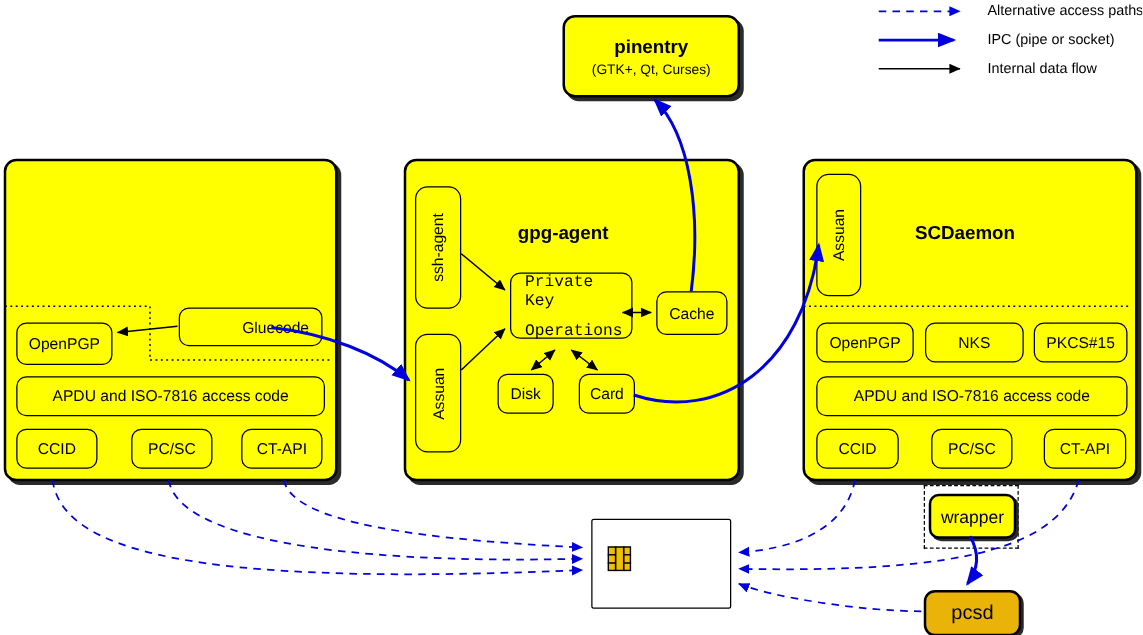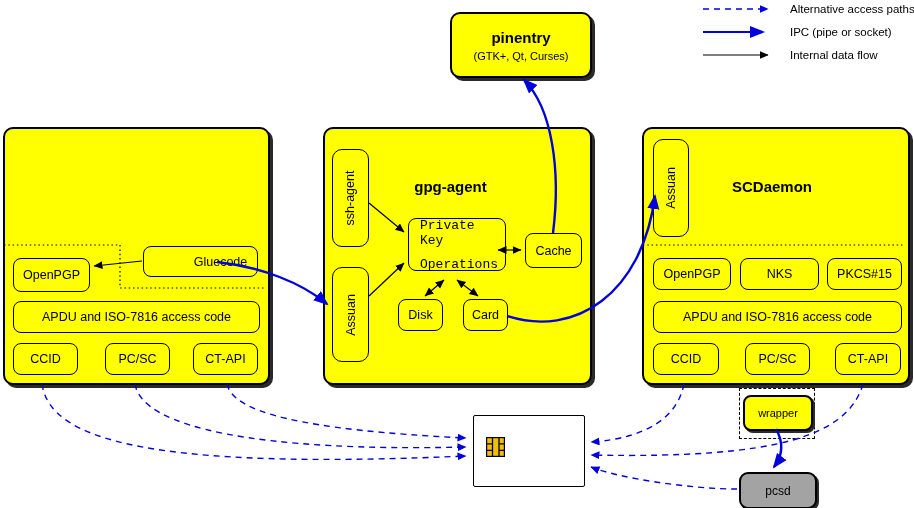--- a/index.html
+++ b/index.html
@@ -20,24 +20,24 @@
   .pin .s{font-size:11px;}
   .pko{flex-direction:column;align-items:flex-start;justify-content:center;
        gap:9px;padding-left:11px;font-size:13px;}
   .smartcard{position:absolute;left:473px;top:415px;width:110px;height:70px;background:#fff;
              border:1.5px solid #000;border-radius:2px;}
   .chip{position:absolute;left:12px;top:21px;}
   .dashed-rect{position:absolute;left:739px;top:388px;width:74px;height:49px;
                border:1.5px dashed #000;}
   .wrapper-box{position:absolute;left:743px;top:395px;width:66px;height:32px;background:#ffff00;
                border:2px solid #000;border-radius:8px;display:flex;align-items:center;
-               justify-content:center;font-size:11px;box-shadow:2px 2px 0 #2a2a2a;}
-  .pcsd-box{position:absolute;left:739px;top:472px;width:74px;height:33px;background:#a3a3a3;
+               justify-content:center;font-size:14px;box-shadow:2px 2px 0 #2a2a2a;}
+  .pcsd-box{position:absolute;left:739px;top:472px;width:74px;height:33px;background:#eab308;
             border:2.5px solid #000;border-radius:9px;display:flex;align-items:center;
-            justify-content:center;font-size:12px;box-shadow:2px 2px 0 #2a2a2a;}
+            justify-content:center;font-size:16px;box-shadow:2px 2px 0 #2a2a2a;}
   .legend-label{position:absolute;left:790px;font-size:11.5px;white-space:nowrap;}
   svg.overlay{position:absolute;left:0;top:0;pointer-events:none;}
 </style>
 </head>
 <body>
 
 <div id="canvas">
 
   <div class="pin">
     <div class="t">pinentry</div>

